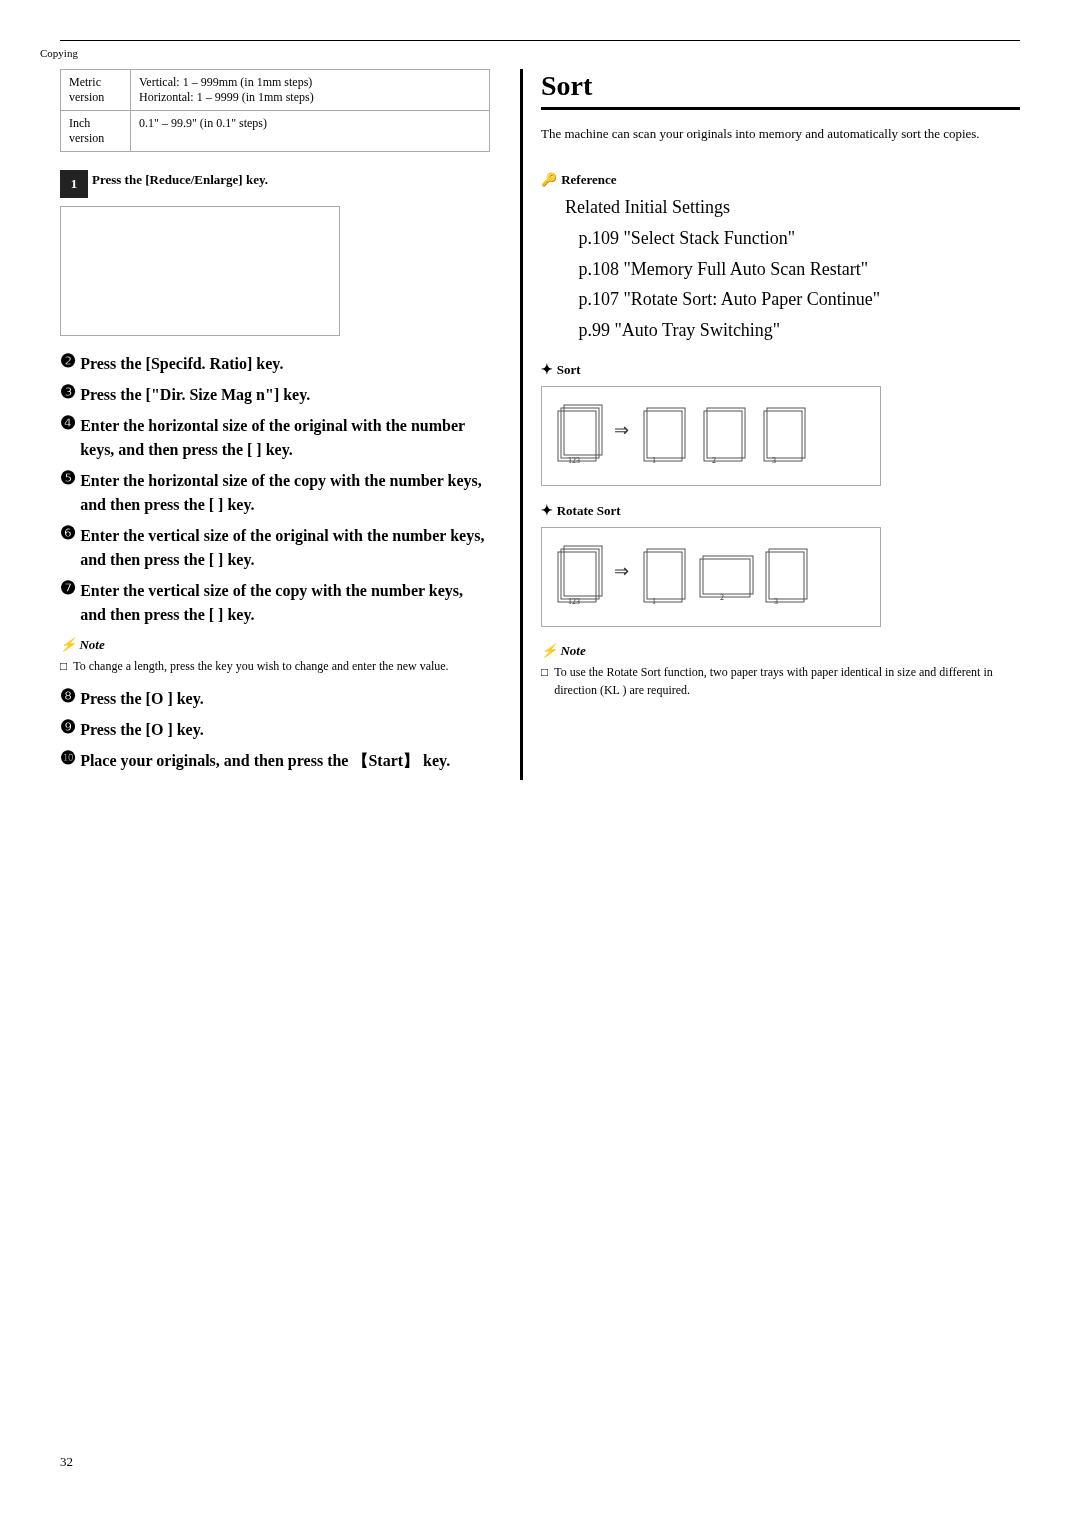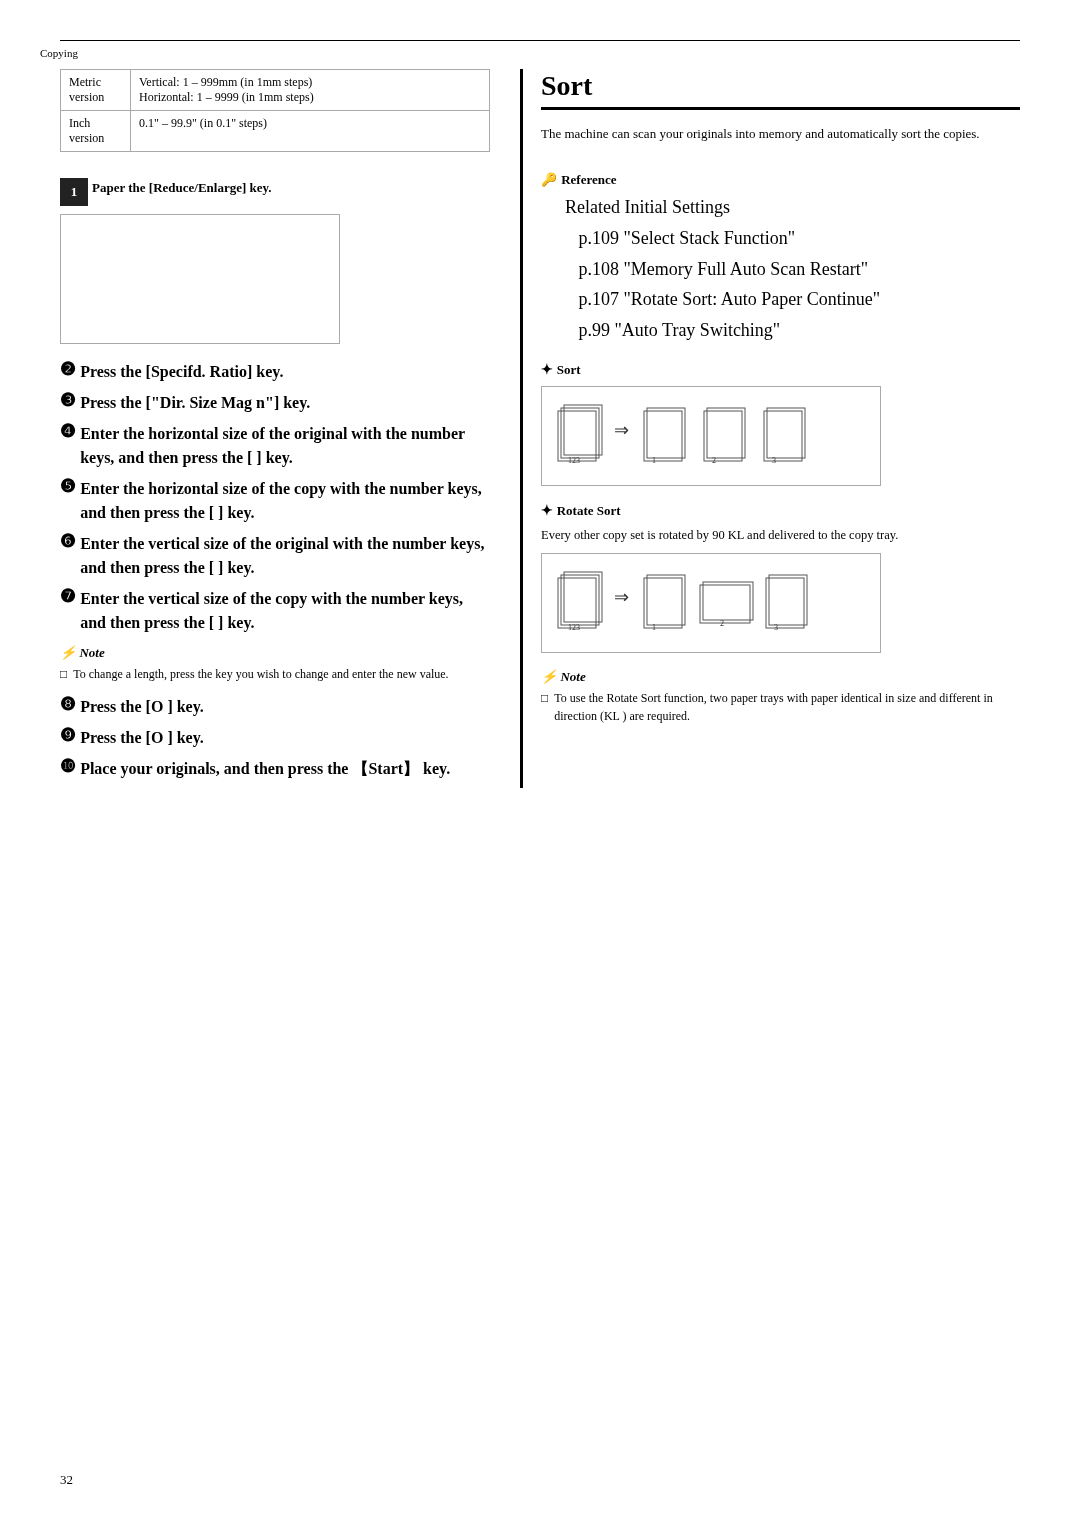--- a/index.html
+++ b/index.html
@@ -39,21 +39,21 @@
     }
     .right-col {
       flex: 1;
       border-left: 3px solid #000;
     }
     
     .spec-table {
       width: 100%;
       border-collapse: collapse;
       font-size: 12px;
-      margin-bottom: 26px;
+      margin-bottom: 18px;
     }
     .spec-table td {
       border: 1px solid #aaa;
       padding: 5px 8px;
       vertical-align: top;
     }
     .spec-table td:first-child {
       width: 70px;
       font-weight: normal;
     }
@@ -171,21 +171,21 @@
       margin: 8px 0 14px 0;
       display: flex;
       align-items: center;
       justify-content: center;
       padding: 8px;
       gap: 6px;
     }
     
     .page-num {
       position: absolute;
-      bottom: 40px;
+      bottom: 58px;
       left: 60px;
       font-size: 13px;
       margin-top: 9px;
     }
 
     
     .steps-list {
       list-style: none;
       padding: 0;
       margin: 0;
@@ -230,21 +230,21 @@
           <tr>
             <td>Inch version</td>
             <td>0.1" – 99.9" (in 0.1" steps)</td>
           </tr>
         </tbody>
       </table>
 
       <div class="step-header">
         <div class="section-num">1</div>
         <div class="step-header-text bold-step">
-          Paper the [Reduce/Enlarge] key.
+          Press the [Reduce/Enlarge] key.
         </div>
       </div>
       <div class="step-box"></div>
 
       <ul class="steps-list">
         <li>
           <span class="step-label">❷</span>
           <span class="step-text bold-step">Press the [Specifd. Ratio] key.</span>
         </li>
         <li>
@@ -342,21 +342,20 @@
               <text x="216" y="67" font-size="8" fill="#333">3</text>
             </svg>
           </div>
         </div>
 
         <div class="subsection">
           <div class="subsection-title">
             <span class="diamond-icon">✦</span>
             <strong>Rotate Sort</strong>
           </div>
-          <p class="subsection-text">Every other copy set is rotated by 90 KL    and delivered to the copy tray.</p>
 
           <div class="sort-diagram">
             <svg width="310" height="80">
 
               <rect x="2" y="15" width="38" height="50" fill="none" stroke="#555" stroke-width="1"></rect>
               <rect x="5" y="12" width="38" height="50" fill="none" stroke="#555" stroke-width="1"></rect>
               <rect x="8" y="9" width="38" height="50" fill="none" stroke="#555" stroke-width="1"></rect>
               <text x="12" y="67" font-size="8" fill="#333">123</text>
 
               <text x="58" y="40" font-size="18" fill="#333">⇒</text>

